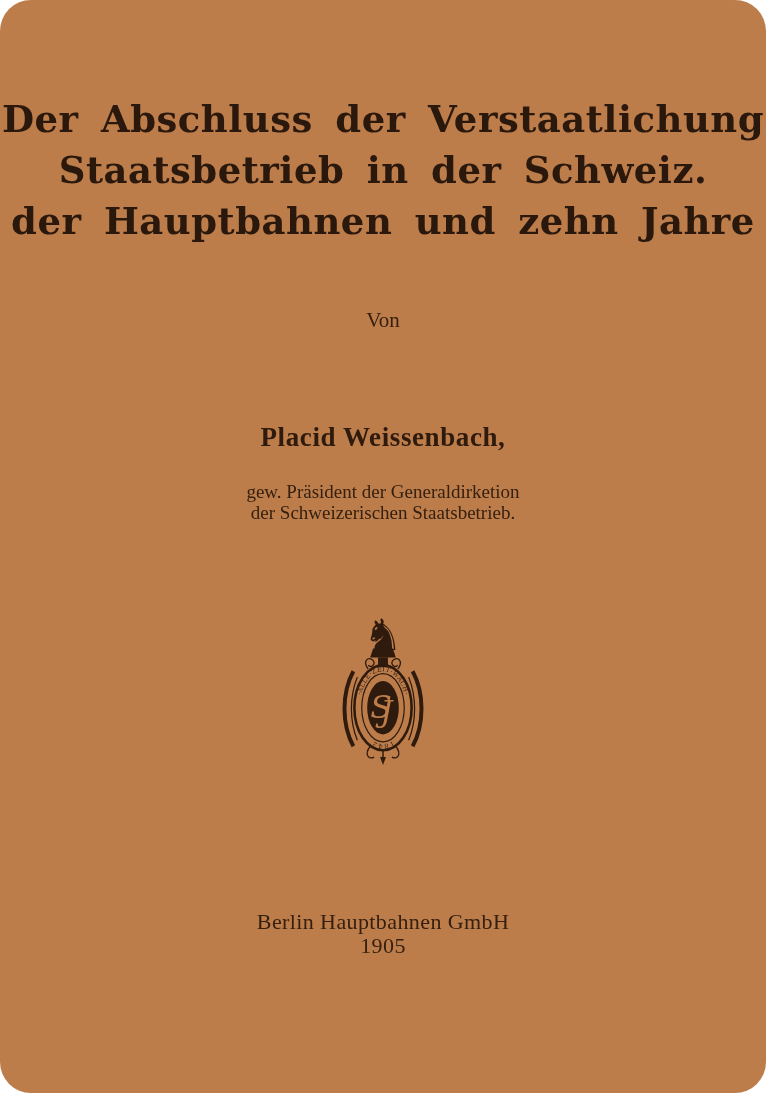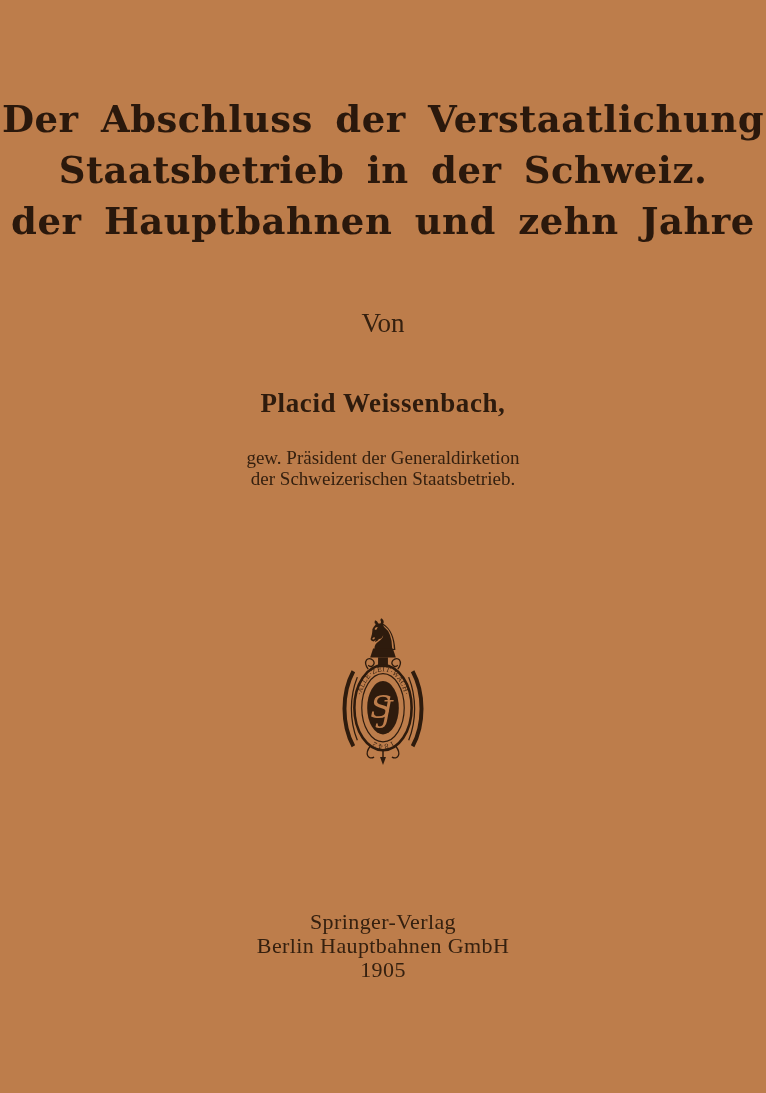--- a/index.html
+++ b/index.html
@@ -4,53 +4,55 @@
 <style>
   html, body { margin: 0; padding: 0; }
   .cover {
     position: relative;
     width: 766px;
     height: 1093px;
     background: #bd7d4b;
     color: #2e1b0d;
     font-family: "Liberation Serif", serif;
     overflow: hidden;
+    border-radius: 31px;
   }
   .centered-block {
     position: absolute;
     left: 0;
     width: 100%;
     text-align: center;
   }
   .title-block {
     top: 94px;
     font-family: "DejaVu Serif", serif;
     font-weight: bold;
     font-size: 37px;
     line-height: 51px;
     letter-spacing: 0.5px;
     word-spacing: 9px;
     color: #2a180c;
   }
   .byline-block {
     top: 308px;
-    font-size: 27px;
+    font-size: 21px;
     color: #35200f;
     font-family: Liberation Serif, serif;
   }
   .author-block {
     top: 388px;
     color: #35200f;
   }
   .author-name {
     font-size: 27px;
     font-weight: bold;
     letter-spacing: 0.6px;
     margin-bottom: 7px;
     color: #2e1b0d;
+    margin-top: 34px;
   }
   .author-affiliation {
     font-size: 19px;
     line-height: 21px;
     margin-top: 28px;
   }
   .emblem-block {
     position: absolute;
     top: 608px;
     left: 50%;
@@ -123,18 +125,17 @@
         <textPath href="#arcBottom" startOffset="50%" text-anchor="middle">1842</textPath>
       </text>
 
       <ellipse cx="45" cy="101" rx="16" ry="27" fill="#2e1b0d"></ellipse>
       <text x="48.5" y="115" font-size="30" text-anchor="middle" fill="#bd7d4b" font-family="DejaVu Serif, serif" font-style="italic">J</text>
       <text x="43" y="111" font-size="32" text-anchor="middle" fill="#bd7d4b" font-family="DejaVu Serif, serif" font-style="italic">S</text>
     </svg>
   </div>
 
   <div class="centered-block imprint-block">
-    <div>Springer-Verlag</div>
     <div>Berlin Hauptbahnen GmbH</div>
     <div>1905</div>
   </div>
 
 </div>
 
 </body></html>

